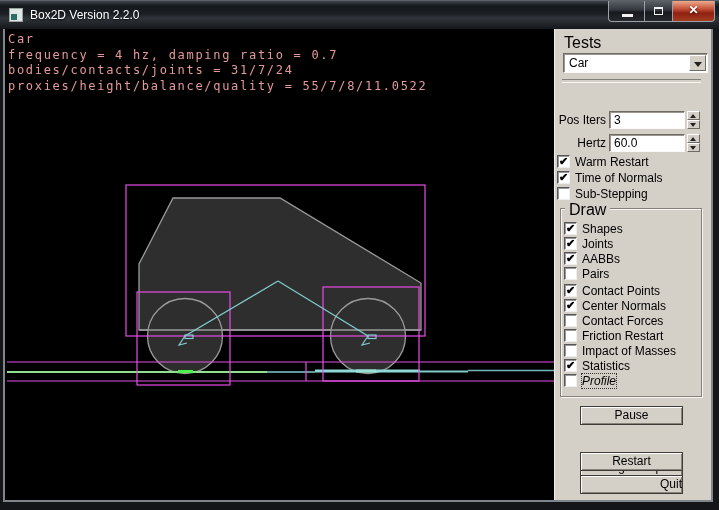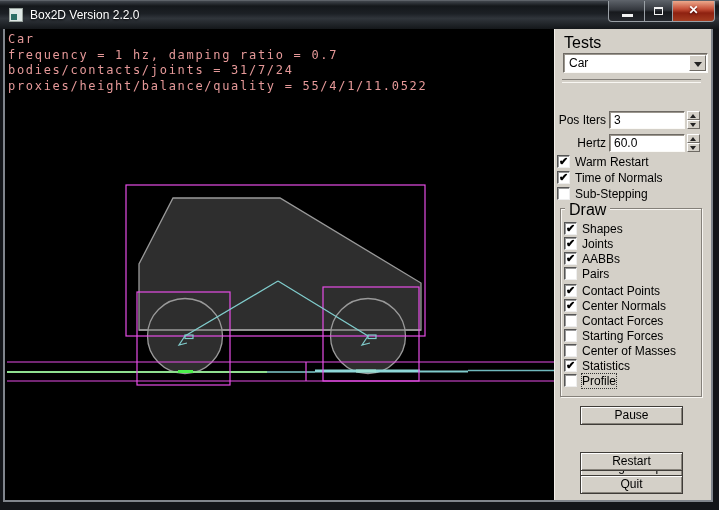--- a/index.html
+++ b/index.html
@@ -67,21 +67,21 @@
   .chk-row{position:absolute;height:14px;}
   .chk{position:absolute;left:0;top:0;width:13px;height:13px;background:#fff;
     border:1px solid;border-color:#555 #eee #eee #555;box-sizing:border-box;
     box-shadow:inset 1px 1px 0 #999;font-size:11px;line-height:11px;font-weight:bold;
     text-align:center;color:#000;}
   .chk-label{position:absolute;left:18px;top:0;white-space:nowrap;}
   #draw-group{position:absolute;left:5px;top:179px;width:142px;height:189px;
     border:1px solid #84807a;box-shadow:inset 1px 1px 0 #f8f6f2, 1px 1px 0 #f8f6f2;
     box-sizing:border-box;}
   #draw-title{position:absolute;left:10px;top:172px;background:#d4d0c8;padding:0 4px;}
-  .focus-dotted{outline:1px dotted #333;}
+  .focus-dotted{outline:1px dotted #333;font-style:italic;}
   .gbtn{position:absolute;left:25px;width:103px;height:19px;background:#d4d0c8;
     border:1px solid #3f3c38;box-sizing:border-box;
     box-shadow:inset 1px 1px 0 #ffffff, inset -1px -1px 0 #87837b;
     font-family:"Liberation Sans",sans-serif;font-size:12px;text-align:center;line-height:17px;
     padding:0;color:#000;}
 </style>
 </head>
 <body>
 
 <div id="win">
@@ -126,21 +126,21 @@
       <g stroke="#80CCCC" fill="none" stroke-width="1.2">
         <polyline points="273,252 180,307 174,316 182,314"></polyline>
         <polyline points="273,252 363,307 357,316 365,314"></polyline>
         <rect x="180" y="306" width="8" height="3.5"></rect>
         <rect x="363" y="306" width="8" height="3.5"></rect>
       </g>
 
       <line x1="173" y1="342.5" x2="188" y2="342.5" stroke="#4DF24D" stroke-width="3"></line>
       <line x1="351" y1="342" x2="371" y2="342" stroke="#9ADFD2" stroke-width="3"></line>
     </svg>
-    <div id="stats"><div>Car</div><div>frequency = 1 hz, damping ratio = 0.7</div><div>bodies/contacts/joints = 31/7/24</div><div>proxies/height/balance/quality = 55/4/1/11.0522</div></div>
+    <div id="stats"><div>Car</div><div>frequency = 4 hz, damping ratio = 0.7</div><div>bodies/contacts/joints = 31/7/24</div><div>proxies/height/balance/quality = 55/7/8/11.0522</div></div>
   </div>
 
   <div id="panel">
     <div class="plabel" style="left:9px;top:5px;">Tests</div>
 
     <div id="listbox">
       <div id="listbox-value">Car</div>
       <div id="listbox-btn">
           <i></i>
         </div>
@@ -212,39 +212,39 @@
     <div class="chk-row" style="left:9px;top:270px;">
       <span class="chk">✔</span>
       <span class="chk-label">Center Normals</span>
     </div>
     <div class="chk-row" style="left:9px;top:285px;">
       <span class="chk"></span>
       <span class="chk-label">Contact Forces</span>
     </div>
     <div class="chk-row" style="left:9px;top:300px;">
       <span class="chk"></span>
-      <span class="chk-label">Starting Forces</span>
+      <span class="chk-label">Friction Restart</span>
     </div>
     <div class="chk-row" style="left:9px;top:315px;">
       <span class="chk"></span>
-      <span class="chk-label">Center of Masses</span>
+      <span class="chk-label">Impact of Masses</span>
     </div>
     <div class="chk-row" style="left:9px;top:330px;">
       <span class="chk">✔</span>
       <span class="chk-label">Statistics</span>
     </div>
     <div class="chk-row" style="left:9px;top:345px;">
       <span class="chk"></span>
       <span class="chk-label focus-dotted">Profile</span>
     </div>
 
     <button class="gbtn" style="top:377px;">Pause</button>
     <button class="gbtn" style="top:400px;margin-top:29px;">Single Step</button>
     <button class="gbtn" style="top:423px;">Restart</button>
-    <button class="gbtn" style="top:446px;">Quit</button>
+    <button class="gbtn" style="top:446px;text-align:right;">Quit</button>
   </div>
 
   <div class="frame-dark" style="left:0;top:29px;width:3px;height:481px;"></div>
   <div class="frame-bevel" style="left:3px;top:29px;width:2px;height:473px;"></div>
   <div class="frame-dark" style="left:713px;top:29px;width:6px;height:481px;"></div>
   <div class="frame-bevel" style="left:711px;top:29px;width:2px;height:473px;"></div>
   <div class="frame-bevel" style="left:3px;top:500px;width:710px;height:2px;"></div>
   <div class="frame-dark" style="left:0;top:502px;width:719px;height:8px;"></div>
 
 </div>

